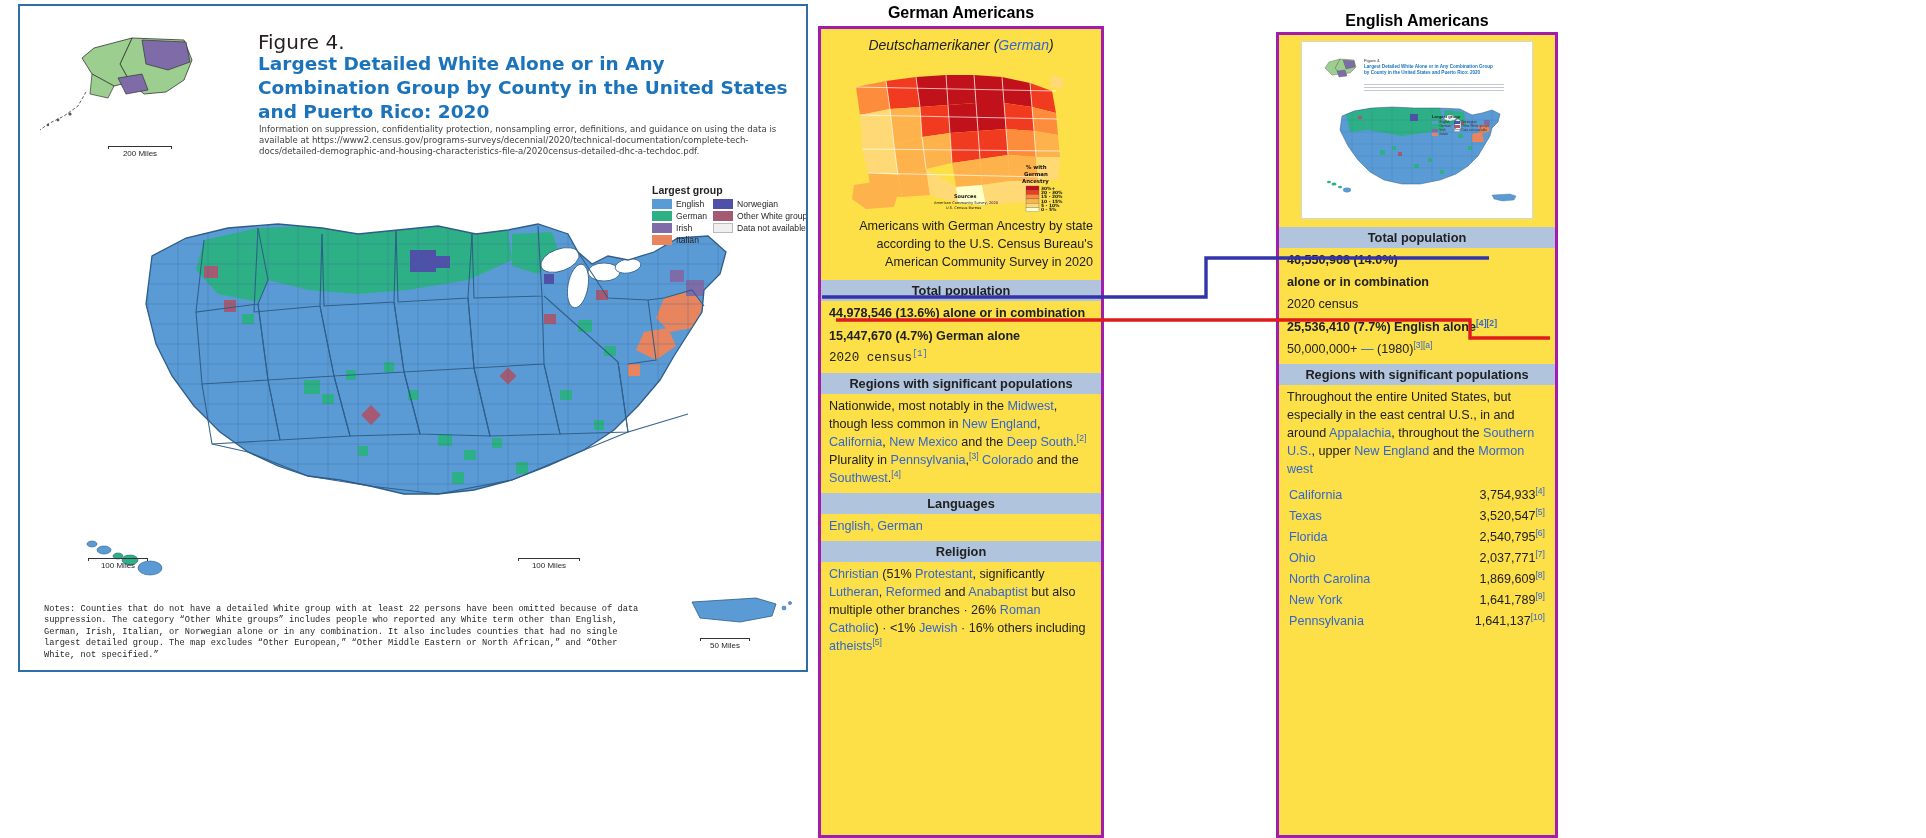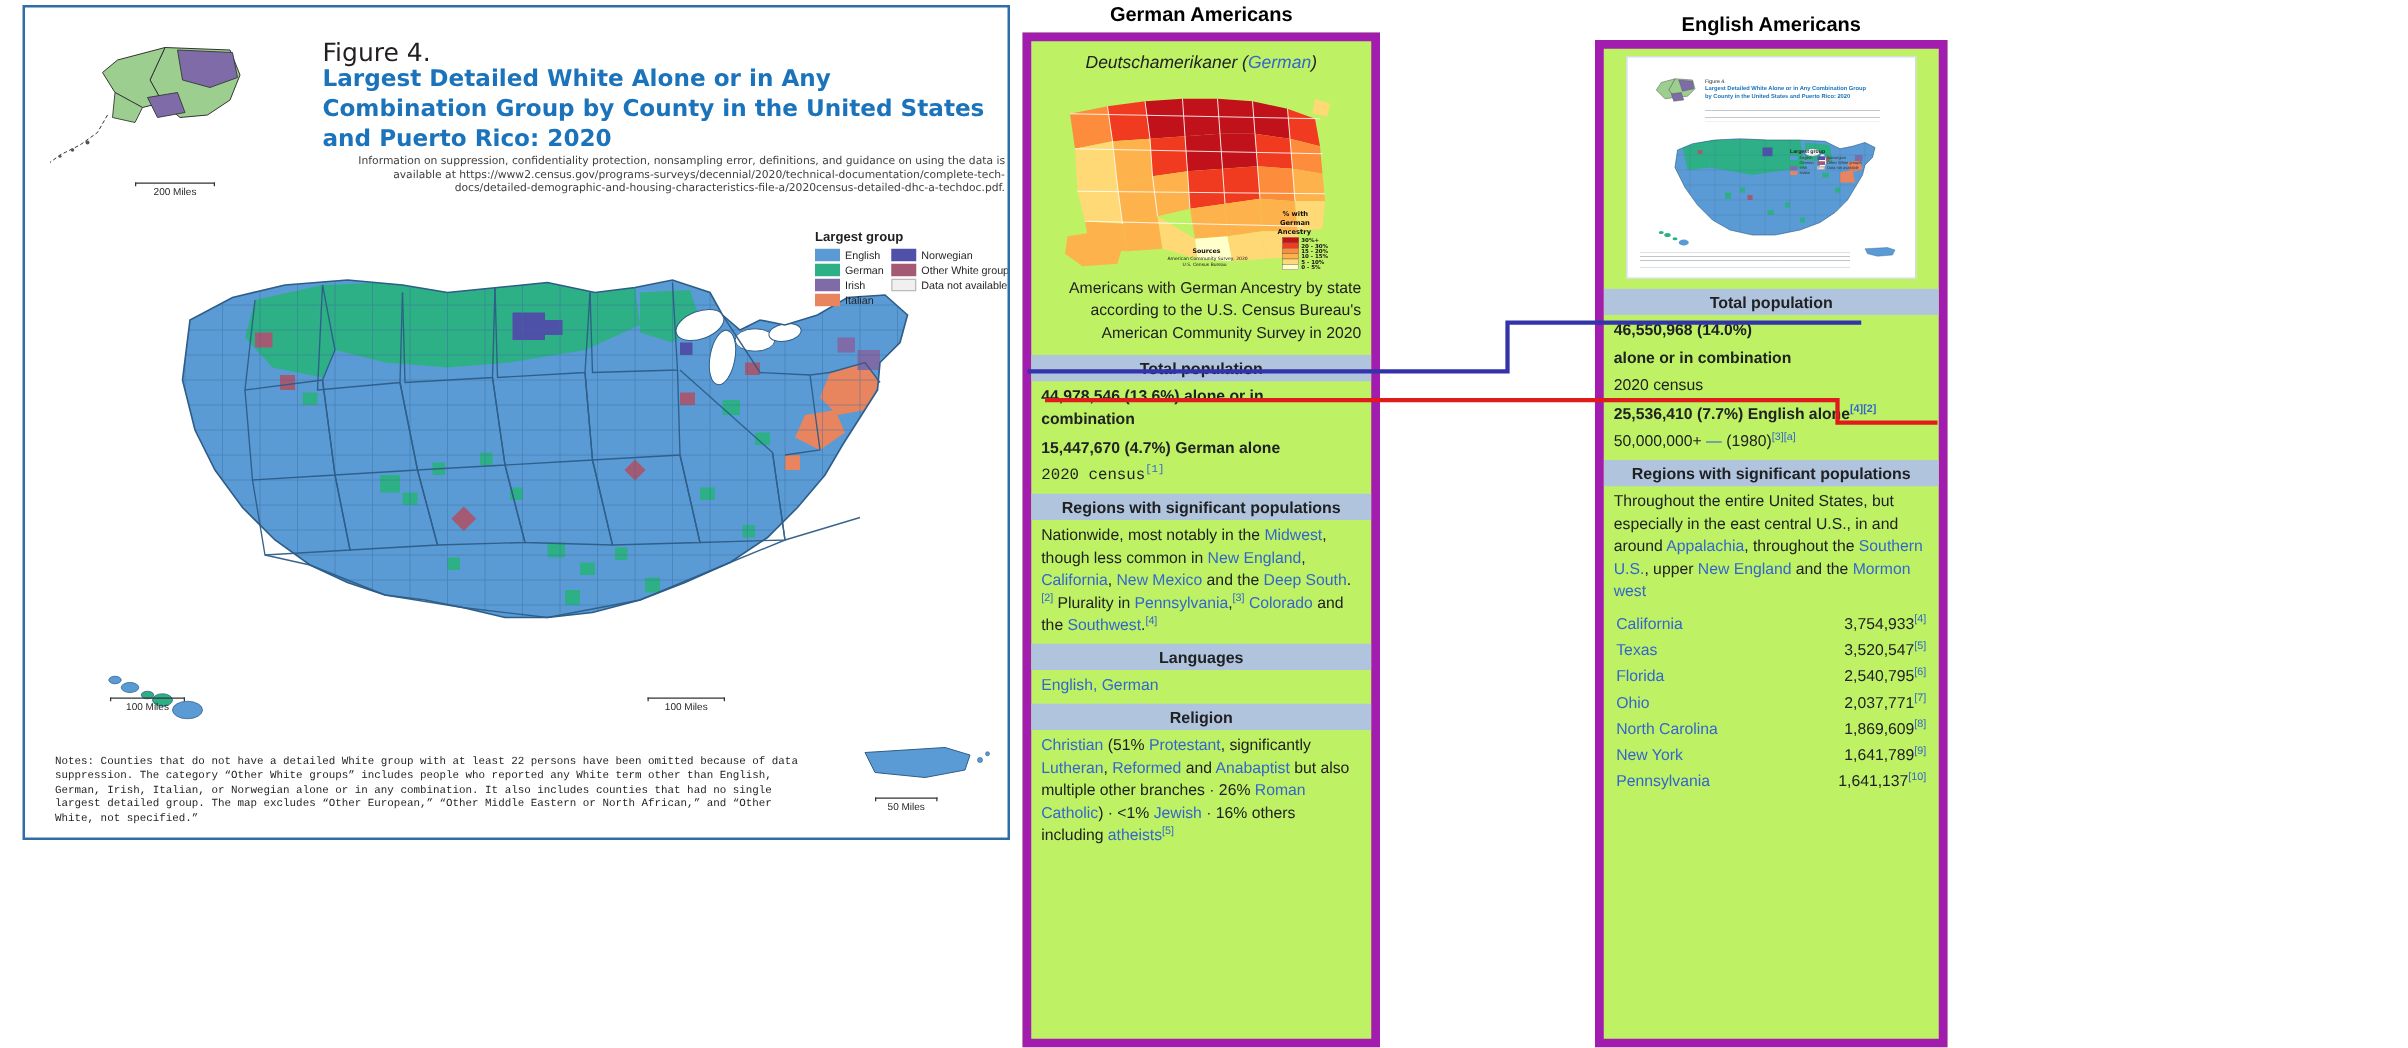--- a/index.html
+++ b/index.html
@@ -26,21 +26,20 @@
   }
   #fig-title {
     position: absolute; left: 238px; top: 46px; width: 540px;
     font-size: 18.5px; line-height: 24px; font-weight: bold;
     color: #1b74bb; font-family: "DejaVu Sans", sans-serif;
   }
   #fig-note {
     position: absolute; left: 239px; top: 118px; width: 545px;
     font-size: 8.6px; line-height: 10.8px; color: #3f3f3f;
     font-family: "DejaVu Sans", sans-serif;
-    text-align: right;
   }
   #fig-source-note {
     position: absolute; left: 24px; top: 598px; width: 600px;
     font-size: 8.7px; line-height: 11.4px; color: #231f20;
     font-family: Liberation Mono, monospace;
   }
   #fig-source {
     position: absolute; left: 10px; top: 645px;
     font-size: 11.5px; color: #231f20; font-family: "DejaVu Sans", sans-serif;
   }
@@ -53,22 +52,22 @@
   #map-legend .lg-row { display:flex; align-items:center; gap:4px; }
   #map-legend .sw { width:20px; height:10px; display:inline-block; }
   #map-legend .lg-row span.txt { font-size:8.6px; color:#231f20; white-space:nowrap; }
 
   .scalebar { position:absolute; font-size:8px; color:#231f20; text-align:center; }
   .scalebar .bar { border-top:1px solid #333; height:3px; border-left:1px solid #333; border-right:1px solid #333;}
 
   
   .infobox {
     position: absolute;
-    background: #bef264;
-    border: 7px solid #a21caf;
+    background: #fde047;
+    border: 3px solid #a21caf;
     font-family: "Liberation Sans", sans-serif;
     font-size: 12.6px;
     color: #202122;
     overflow: hidden;
   }
   .ib-title {
     font-size: 16px; font-weight: bold; text-align: center;
     color: #000; font-family: "Liberation Sans", sans-serif;
   }
   .ib-native { text-align:center; font-size:14px; font-style:italic; padding:8px 4px 4px; }

